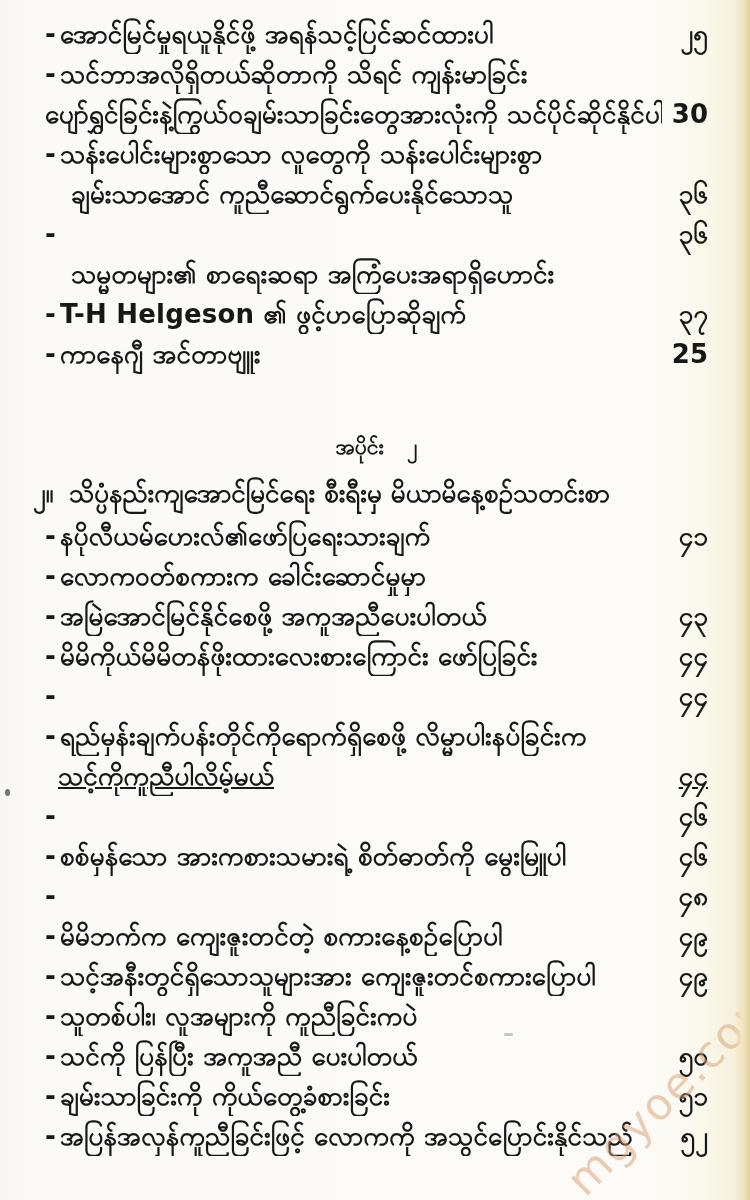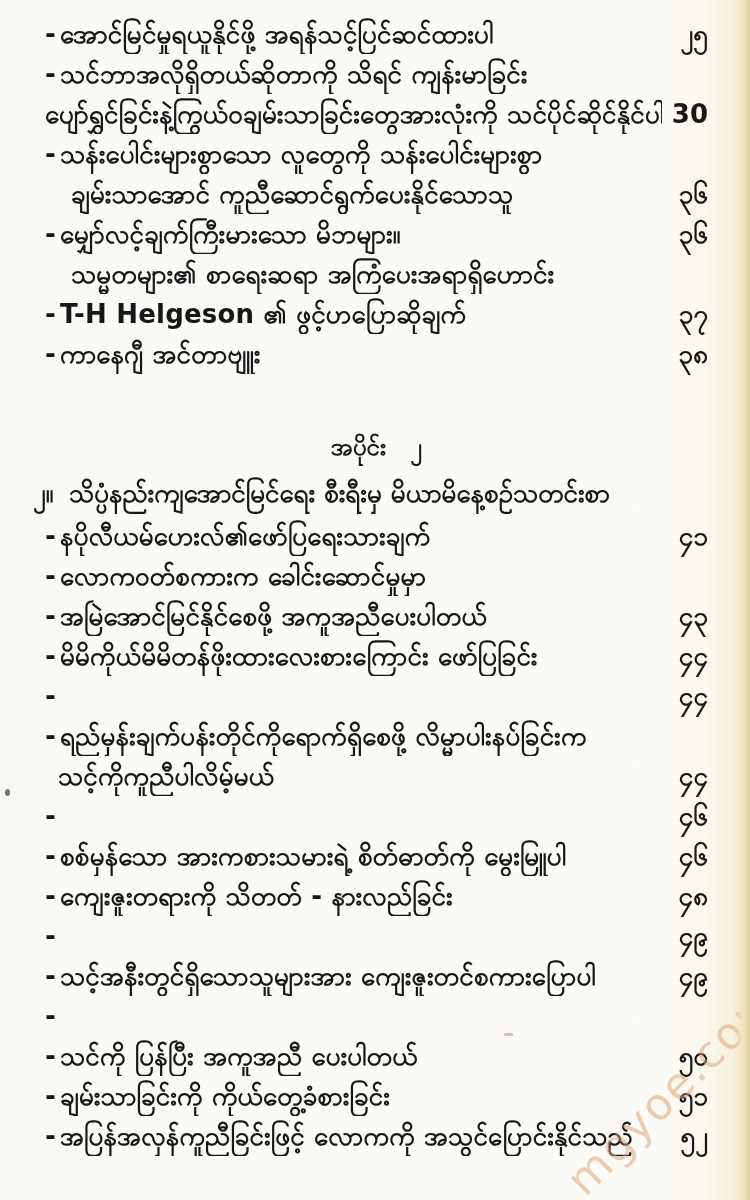--- a/index.html
+++ b/index.html
@@ -22,26 +22,26 @@
     color:#171717; font-weight:600; font-size:26px;
   }
   .row {
     display:flex; align-items:baseline;
     height:40px; line-height:40px; white-space:nowrap;
   }
   .row .dash { flex:none; width:15px; }
   .row .t { flex:0 1 auto; overflow:hidden; letter-spacing:0.2px; }
   .row .num { margin-left:auto; flex:none; padding-left:10px; }
   .row.cont0 { padding-left:0; }
-  .row.cont1 { padding-left:13px; }
+  .row.cont1 { padding-left:13px;text-decoration:underline; }
   .row.cont2 { padding-left:26px; }
   .gap-mid { height:50px; }
   .heading {
     height:46px; line-height:46px; text-align:center;
-    font-size:24px; word-spacing:16px;
+    font-size:21px; word-spacing:16px;
   }
   .intro { display:flex; align-items:baseline; height:46px; line-height:46px; margin-left:-12px; white-space:nowrap; }
   .intro .no { flex:none; width:36px; }
   .watermark {
     position:absolute; left:538px; top:1072px; width:250px; height:54px;
     text-align:center; line-height:54px;
     transform:rotate(-45deg);
     font-size:44px; letter-spacing:2px; font-weight:400;
     color:#d99f72; opacity:0.5;
     pointer-events:none;
@@ -75,36 +75,35 @@
           <span class="dash">-</span>
           <span class="t">သန်းပေါင်းများစွာသော လူတွေကို သန်းပေါင်းများစွာ</span>
           <span class="num"></span>
         </div>
         <div class="row cont2">
           <span class="t">ချမ်းသာအောင် ကူညီဆောင်ရွက်ပေးနိုင်သောသူ</span>
           <span class="num">၃၆</span>
         </div>
         <div class="row">
           <span class="dash">-</span>
-          <span class="t">မျှော်လင့်ချက်ကြီးမားသော မိဘများ။</span>
           <span class="num">၃၆</span>
         </div>
         <div class="row cont2">
           <span class="t">သမ္မတများ၏ စာရေးဆရာ အကြံပေးအရာရှိဟောင်း</span>
           <span class="num"></span>
         </div>
         <div class="row">
           <span class="dash">-</span>
           <span class="t">T-H Helgeson ၏ ဖွင့်ဟပြောဆိုချက်</span>
           <span class="num">၃၇</span>
         </div>
         <div class="row">
           <span class="dash">-</span>
           <span class="t">ကာနေဂျီ အင်တာဗျူး</span>
-          <span class="num">၃၈</span>
+          <span class="num">25</span>
         </div>
       </div>
 
     <div class="gap-mid"></div>
 
     <div class="heading">အပိုင်း ၂</div>
 
     <div class="intro">
       <span class="no">၂။</span>
       <span class="t">သိပ္ပံနည်းကျအောင်မြင်ရေး စီးရီးမှ မိယာမိနေ့စဉ်သတင်းစာ</span>
@@ -148,34 +147,35 @@
           <span class="dash">-</span>
           <span class="num">၄၆</span>
         </div>
         <div class="row">
           <span class="dash">-</span>
           <span class="t">စစ်မှန်သော အားကစားသမားရဲ့ စိတ်ဓာတ်ကို မွေးမြူပါ</span>
           <span class="num">၄၆</span>
         </div>
         <div class="row">
           <span class="dash">-</span>
-          <span class="t">ကျေးဇူးတရားကို သိတတ် - နားလည်ခြင်း</span>
           <span class="num">၄၈</span>
         </div>
         <div class="row">
           <span class="dash">-</span>
+          <span class="t">မိမိဘက်က ကျေးဇူးတင်တဲ့ စကားနေ့စဉ်ပြောပါ</span>
           <span class="num">၄၉</span>
         </div>
         <div class="row">
           <span class="dash">-</span>
           <span class="t">သင့်အနီးတွင်ရှိသောသူများအား ကျေးဇူးတင်စကားပြောပါ</span>
           <span class="num">၄၉</span>
         </div>
         <div class="row">
           <span class="dash">-</span>
+          <span class="t">သူတစ်ပါး၊ လူအများကို ကူညီခြင်းကပဲ</span>
           <span class="num"></span>
         </div>
         <div class="row">
           <span class="dash">-</span>
           <span class="t">သင်ကို ပြန်ပြီး အကူအညီ ပေးပါတယ်</span>
           <span class="num">၅၀</span>
         </div>
         <div class="row">
           <span class="dash">-</span>
           <span class="t">ချမ်းသာခြင်းကို ကိုယ်တွေ့ခံစားခြင်း</span>

